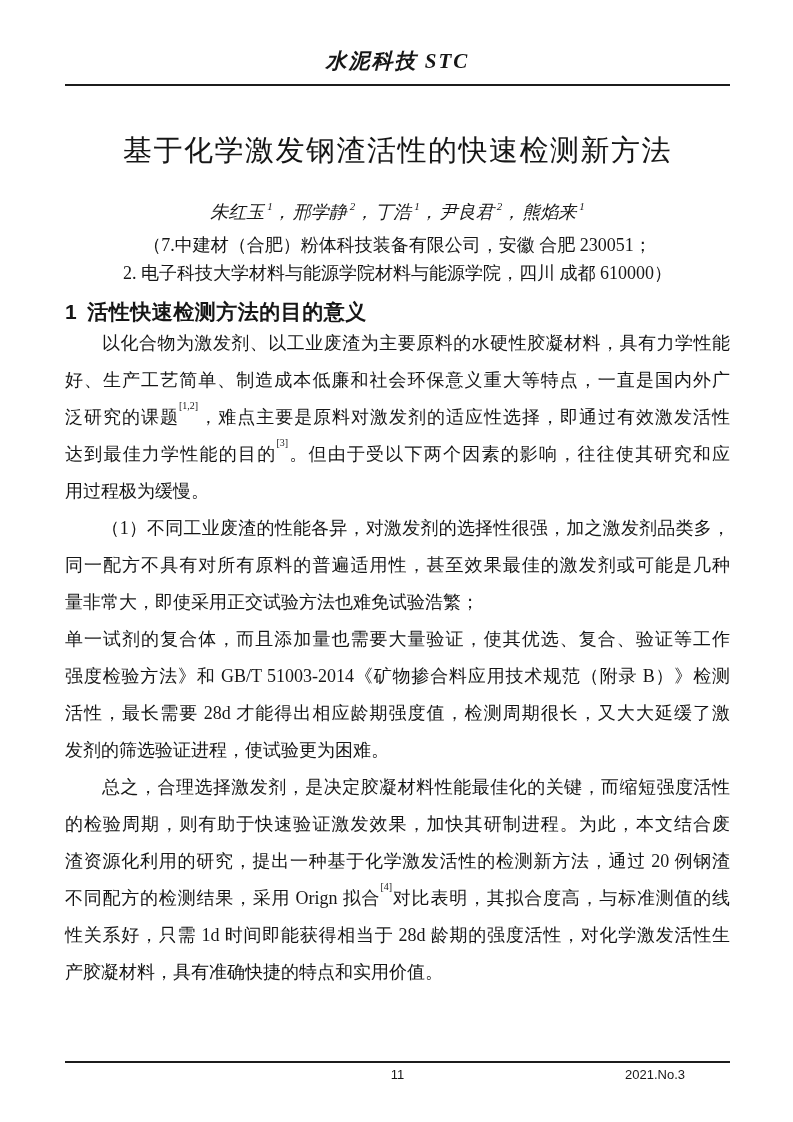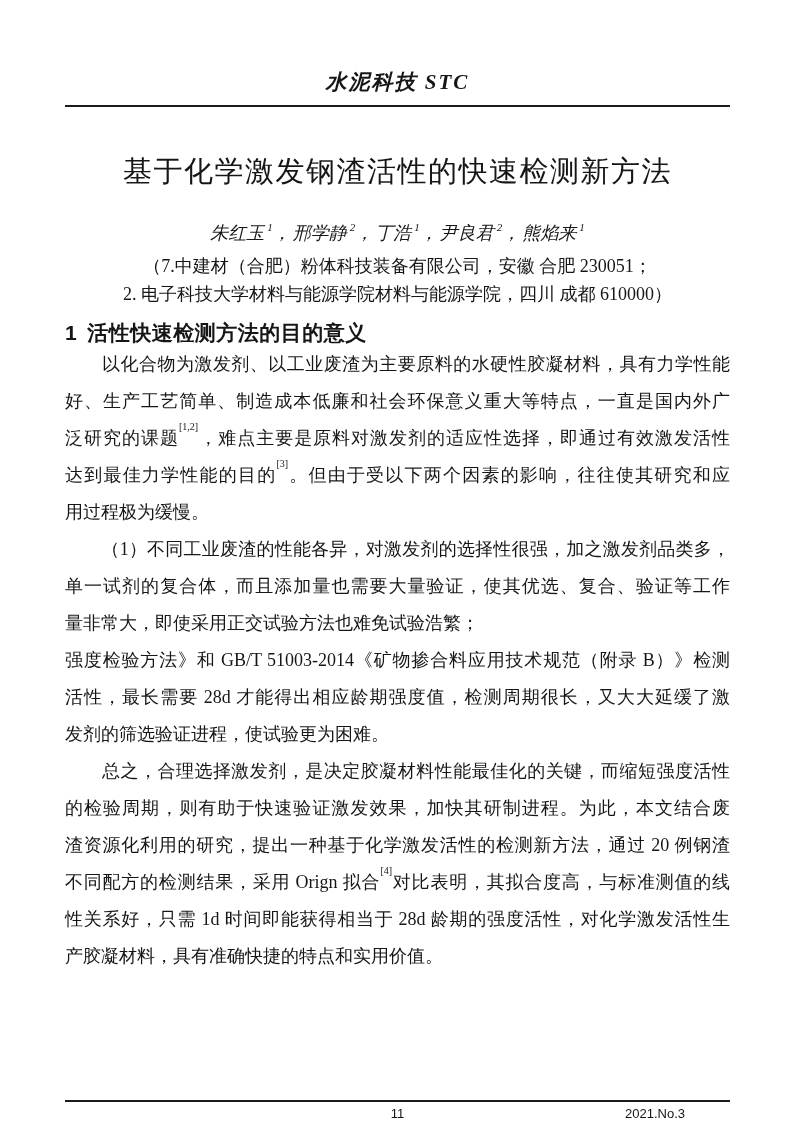--- a/index.html
+++ b/index.html
@@ -11,21 +11,21 @@
     position: relative;
     overflow: hidden;
   }
   .page {
     position: absolute; inset: 0;
     padding: 0 63px 0 65px;
     box-sizing: border-box;
   }
   
   .journal {
-    margin-top: 69px;
+    margin-top: 48px;
     text-align: center;
     font-size: 21px;
     line-height: 26px;
     font-style: italic;
     font-weight: 600;
     letter-spacing: 2px;
   }
   .header-rule {
     margin-top: 10px;
     border-top: 2px solid #1c1c1c;
@@ -87,21 +87,21 @@
   }
   .line sup {
     font-size: 10px;
     line-height: 0;
     position: relative; top: -7px;
   }
   
   .footer {
     position: absolute;
     left: 65px; right: 63px;
-    top: 1100px;
+    top: 1061px;
   }
   .footer-rule { border-top: 2px solid #1c1c1c; height: 0; }
   .footer-row {
     position: relative;
     margin-top: 3px;
     font-family: "Liberation Sans", sans-serif;
     font-size: 13px;
     line-height: 18px;
     text-align: center;
   }
@@ -134,22 +134,23 @@
   <div class="article-body">
       <div class="para">
         <div class="line">　　以化合物为激发剂、以工业废渣为主要原料的水硬性胶凝材料，具有力学性能</div>
         <div class="line">好、生产工艺简单、制造成本低廉和社会环保意义重大等特点，一直是国内外广</div>
         <div class="line">泛研究的课题<sup>[1,2]</sup>，难点主要是原料对激发剂的适应性选择，即通过有效激发活性</div>
         <div class="line">达到最佳力学性能的目的<sup>[3]</sup>。但由于受以下两个因素的影响，往往使其研究和应</div>
         <div class="line last">用过程极为缓慢。</div>
       </div>
       <div class="para">
         <div class="line">　　（1）不同工业废渣的性能各异，对激发剂的选择性很强，加之激发剂品类多，</div>
+        <div class="line">同一配方不具有对所有原料的普遍适用性，甚至效果最佳的激发剂或可能是几种</div>
+        <div class="line last">量非常大，即使采用正交试验方法也难免试验浩繁；</div>
         <div class="line">单一试剂的复合体，而且添加量也需要大量验证，使其优选、复合、验证等工作</div>
-        <div class="line last">量非常大，即使采用正交试验方法也难免试验浩繁；</div>
       </div>
       <div class="para">
         <div class="line">强度检验方法》和 GB/T 51003-2014《矿物掺合料应用技术规范（附录 B）》检测</div>
         <div class="line">活性，最长需要 28d 才能得出相应龄期强度值，检测周期很长，又大大延缓了激</div>
         <div class="line last">发剂的筛选验证进程，使试验更为困难。</div>
       </div>
       <div class="para">
         <div class="line">　　总之，合理选择激发剂，是决定胶凝材料性能最佳化的关键，而缩短强度活性</div>
         <div class="line">的检验周期，则有助于快速验证激发效果，加快其研制进程。为此，本文结合废</div>
         <div class="line">渣资源化利用的研究，提出一种基于化学激发活性的检测新方法，通过 20 例钢渣</div>

